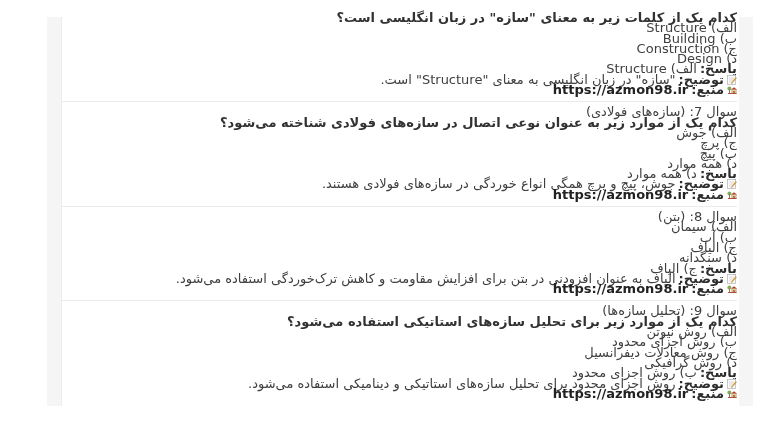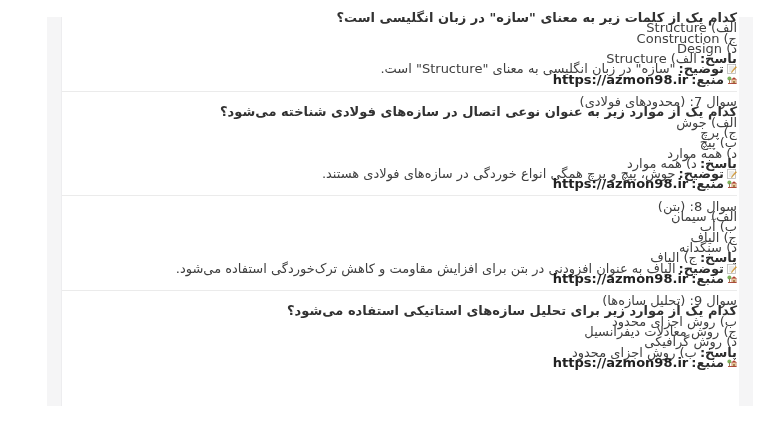--- a/index.html
+++ b/index.html
@@ -30,20 +30,21 @@
 <body>
 
 <div class="gutter gutter-left"></div>
 <div class="gutter gutter-right"></div>
 
 <main class="content">
   <section class="q-block">
 
     <div class="line q-text">کدام یک از کلمات زیر به معنای "سازه" در زبان انگلیسی است؟</div>
     <div class="line option">الف) Structure</div>
+    <div class="line option">ب) Building</div>
     <div class="line option">ج) Construction</div>
     <div class="line option">د) Design</div>
     <div class="line answer-line"><b class="lbl">پاسخ:</b><span>الف) Structure</span></div>
     <div class="line explanation-line"><span class="icon"><svg viewBox="0 0 10 10">
             <rect x="0.5" y="0.5" width="8" height="9" fill="#fdfdfb" stroke="#b9b9b9" stroke-width="0.8"></rect>
             <line x1="2" y1="3" x2="7" y2="3" stroke="#c9c9c9" stroke-width="0.7"></line>
             <line x1="2" y1="5" x2="7" y2="5" stroke="#c9c9c9" stroke-width="0.7"></line>
             <line x1="2" y1="7" x2="5" y2="7" stroke="#c9c9c9" stroke-width="0.7"></line>
             <path d="M9.6 3.2 L5.6 7.6 L4.6 8.9 L4.9 7.2 L8.7 2.6 Z" fill="#e3a33a" stroke="#b37d20" stroke-width="0.4"></path>
           </svg></span><b class="lbl">توضیح:</b><span>"سازه" در زبان انگلیسی به معنای "Structure" است.</span></div>
@@ -51,21 +52,21 @@
             <circle cx="2.4" cy="3.6" r="2" fill="#7cb15a"></circle>
             <rect x="2" y="4.6" width="0.9" height="3.4" fill="#8a6b43"></rect>
             <path d="M4.2 4.6 L7 2.2 L9.8 4.6 Z" fill="#b0402f"></path>
             <rect x="4.9" y="4.6" width="4.2" height="3.6" fill="#e8cfa0" stroke="#b0402f" stroke-width="0.4"></rect>
             <rect x="6.3" y="6" width="1.4" height="2.2" fill="#8a5a2b"></rect>
             <rect x="1" y="8" width="8.6" height="0.9" fill="#a8402e"></rect>
           </svg></span><b class="lbl">منبع:</b><a class="url" href="#">https://azmon98.ir</a></div>
   </section>
 <hr class="divider">
   <section class="q-block">
-    <div class="line q-header">سوال 7: (محدود‌های فولادی)</div>
+    <div class="line q-header">سوال 7: (سازه‌های فولادی)</div>
     <div class="line q-text">کدام یک از موارد زیر به عنوان نوعی اتصال در سازه‌های فولادی شناخته می‌شود؟</div>
     <div class="line option">الف) جوش</div>
     <div class="line option">ج) پرچ</div>
     <div class="line option">ب) پیچ</div>
     <div class="line option">د) همه موارد</div>
     <div class="line answer-line"><b class="lbl">پاسخ:</b><span>د) همه موارد</span></div>
     <div class="line explanation-line"><span class="icon"><svg viewBox="0 0 10 10">
             <rect x="0.5" y="0.5" width="8" height="9" fill="#fdfdfb" stroke="#b9b9b9" stroke-width="0.8"></rect>
             <line x1="2" y1="3" x2="7" y2="3" stroke="#c9c9c9" stroke-width="0.7"></line>
             <line x1="2" y1="5" x2="7" y2="5" stroke="#c9c9c9" stroke-width="0.7"></line>
@@ -102,24 +103,32 @@
             <path d="M4.2 4.6 L7 2.2 L9.8 4.6 Z" fill="#b0402f"></path>
             <rect x="4.9" y="4.6" width="4.2" height="3.6" fill="#e8cfa0" stroke="#b0402f" stroke-width="0.4"></rect>
             <rect x="6.3" y="6" width="1.4" height="2.2" fill="#8a5a2b"></rect>
             <rect x="1" y="8" width="8.6" height="0.9" fill="#a8402e"></rect>
           </svg></span><b class="lbl">منبع:</b><a class="url" href="#">https://azmon98.ir</a></div>
   </section>
 <hr class="divider">
   <section class="q-block">
     <div class="line q-header">سوال 9: (تحلیل سازه‌ها)</div>
     <div class="line q-text">کدام یک از موارد زیر برای تحلیل سازه‌های استاتیکی استفاده می‌شود؟</div>
+    <div class="line option">الف) روش نیوتن</div>
     <div class="line option">ب) روش اجزای محدود</div>
     <div class="line option">ج) روش معادلات دیفرانسیل</div>
     <div class="line option">د) روش گرافیکی</div>
     <div class="line answer-line"><b class="lbl">پاسخ:</b><span>ب) روش اجزای محدود</span></div>
+    <div class="line explanation-line"><span class="icon"><svg viewBox="0 0 10 10">
+            <rect x="0.5" y="0.5" width="8" height="9" fill="#fdfdfb" stroke="#b9b9b9" stroke-width="0.8"></rect>
+            <line x1="2" y1="3" x2="7" y2="3" stroke="#c9c9c9" stroke-width="0.7"></line>
+            <line x1="2" y1="5" x2="7" y2="5" stroke="#c9c9c9" stroke-width="0.7"></line>
+            <line x1="2" y1="7" x2="5" y2="7" stroke="#c9c9c9" stroke-width="0.7"></line>
+            <path d="M9.6 3.2 L5.6 7.6 L4.6 8.9 L4.9 7.2 L8.7 2.6 Z" fill="#e3a33a" stroke="#b37d20" stroke-width="0.4"></path>
+          </svg></span><b class="lbl">توضیح:</b><span>روش اجزای محدود برای تحلیل سازه‌های استاتیکی و دینامیکی استفاده می‌شود.</span></div>
     <div class="line source-line"><span class="icon"><svg viewBox="0 0 10 10">
             <circle cx="2.4" cy="3.6" r="2" fill="#7cb15a"></circle>
             <rect x="2" y="4.6" width="0.9" height="3.4" fill="#8a6b43"></rect>
             <path d="M4.2 4.6 L7 2.2 L9.8 4.6 Z" fill="#b0402f"></path>
             <rect x="4.9" y="4.6" width="4.2" height="3.6" fill="#e8cfa0" stroke="#b0402f" stroke-width="0.4"></rect>
             <rect x="6.3" y="6" width="1.4" height="2.2" fill="#8a5a2b"></rect>
             <rect x="1" y="8" width="8.6" height="0.9" fill="#a8402e"></rect>
           </svg></span><b class="lbl">منبع:</b><a class="url" href="#">https://azmon98.ir</a></div>
   </section>
 </main>

